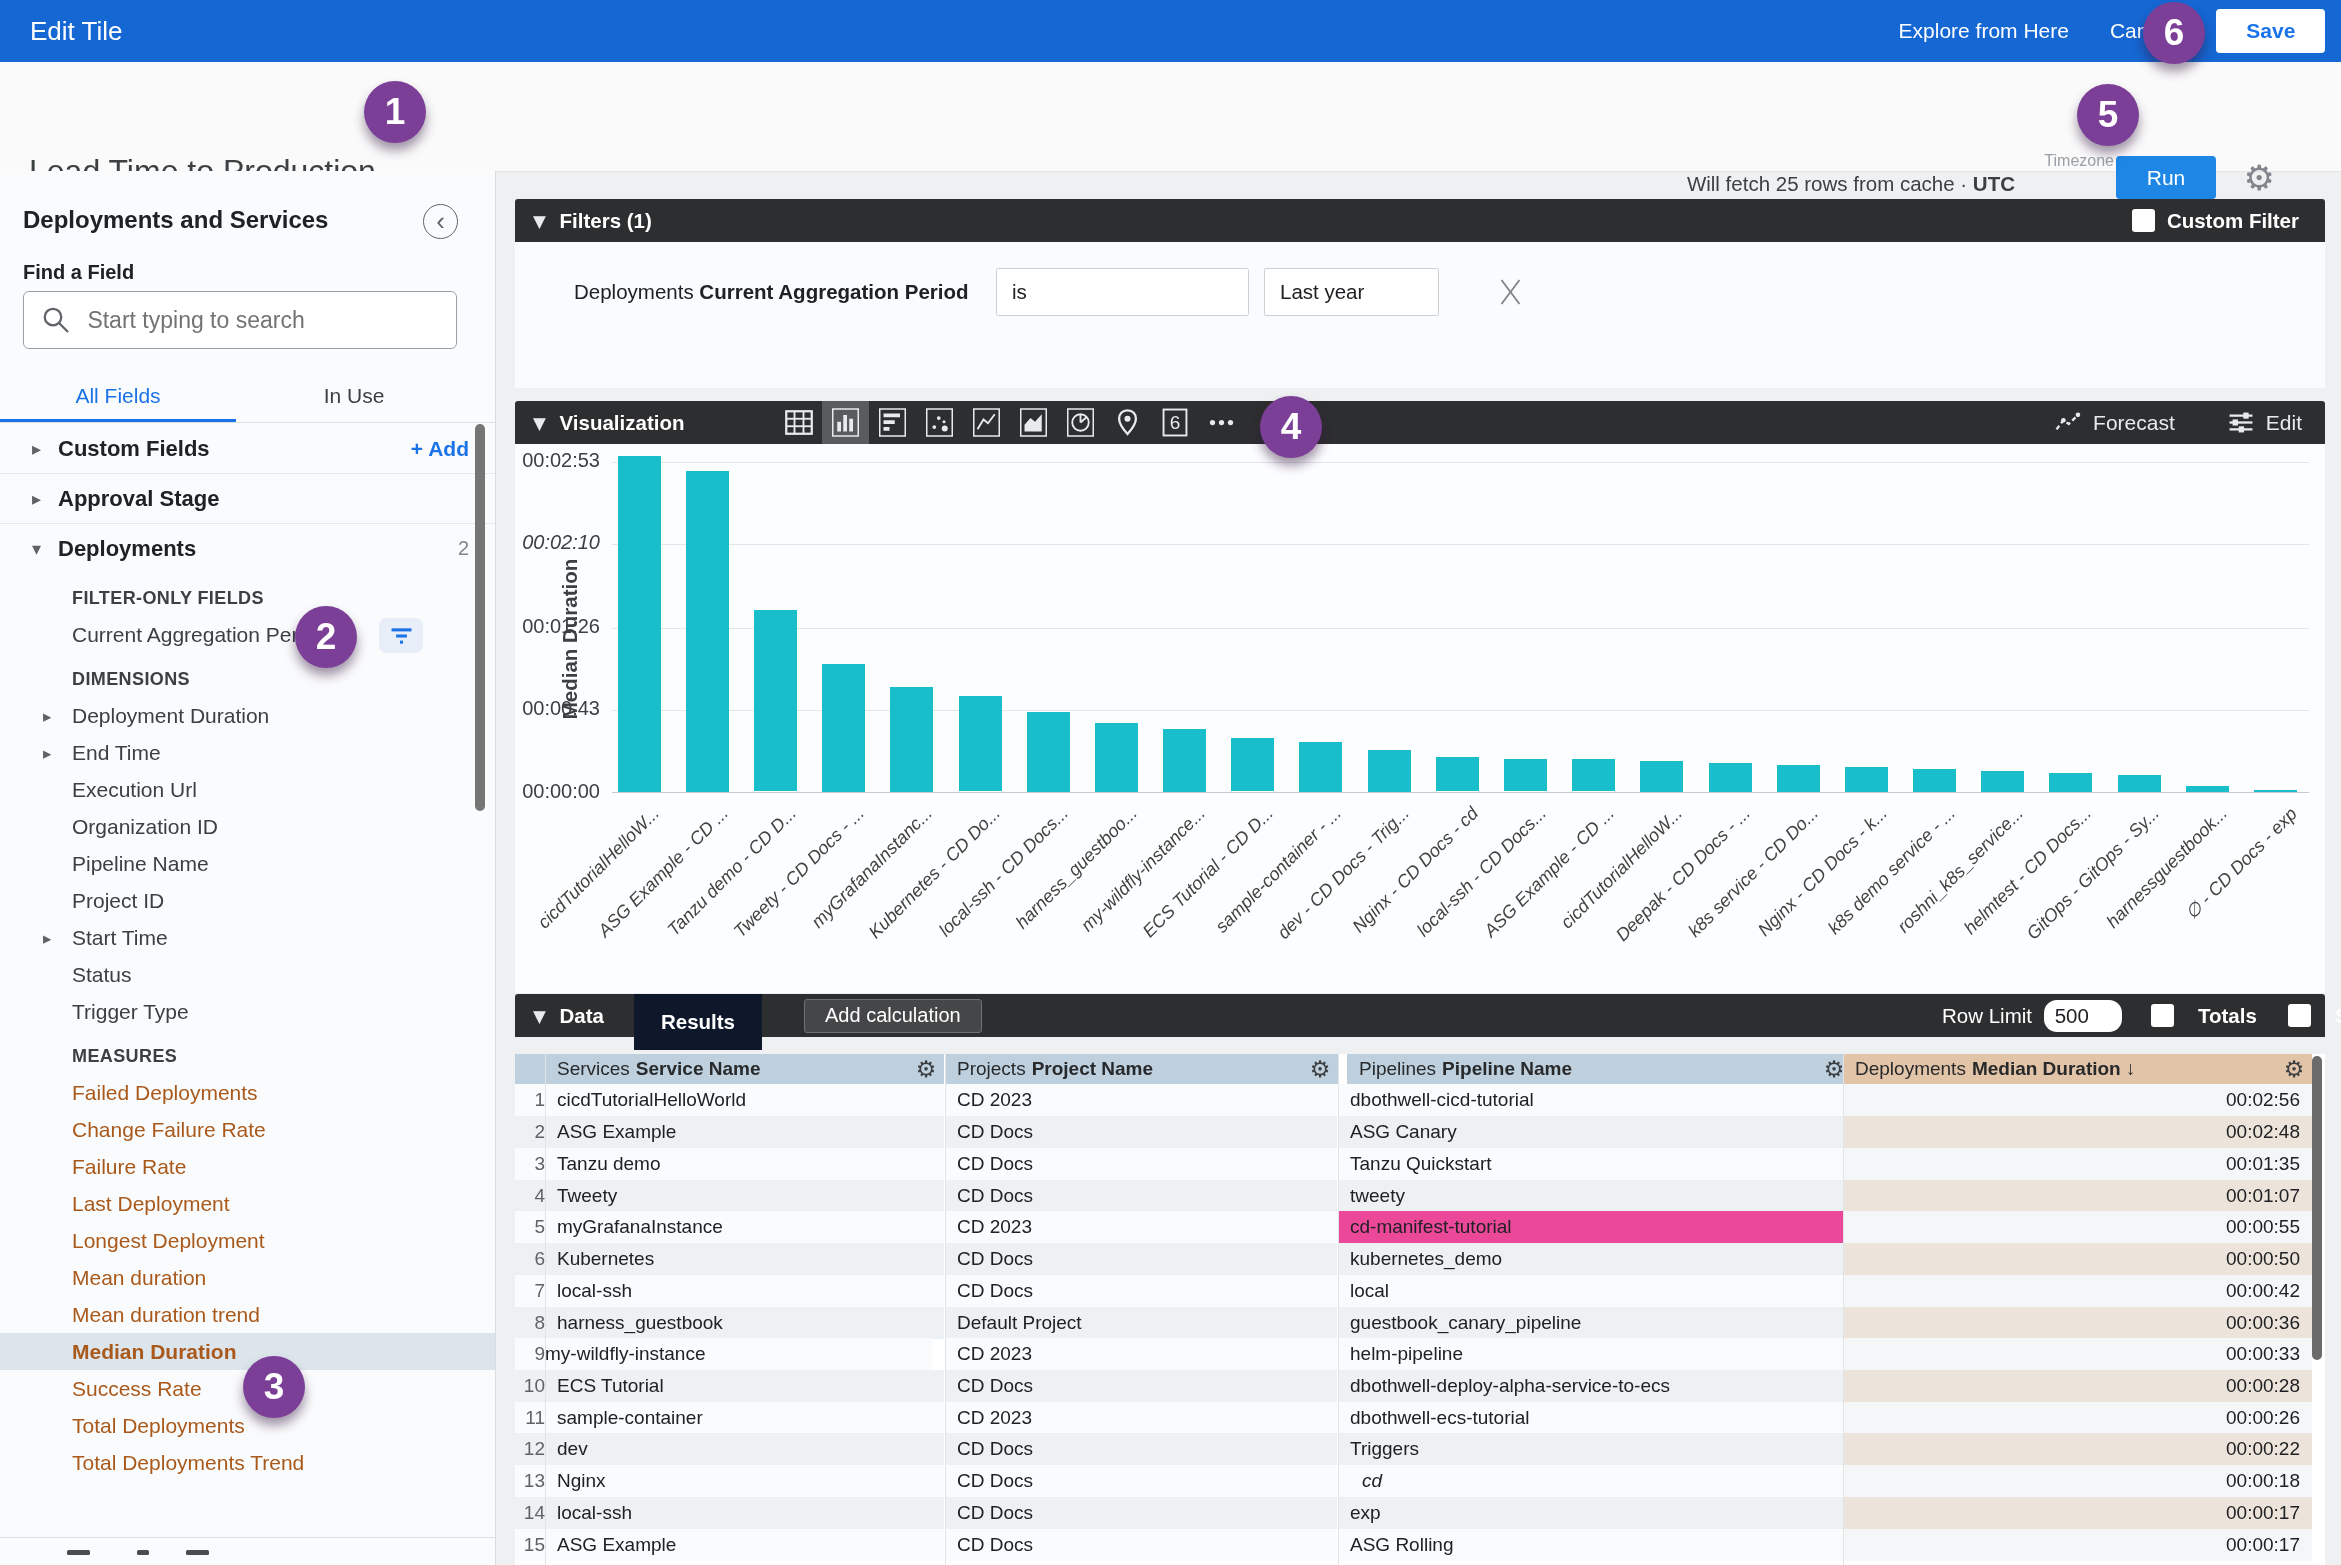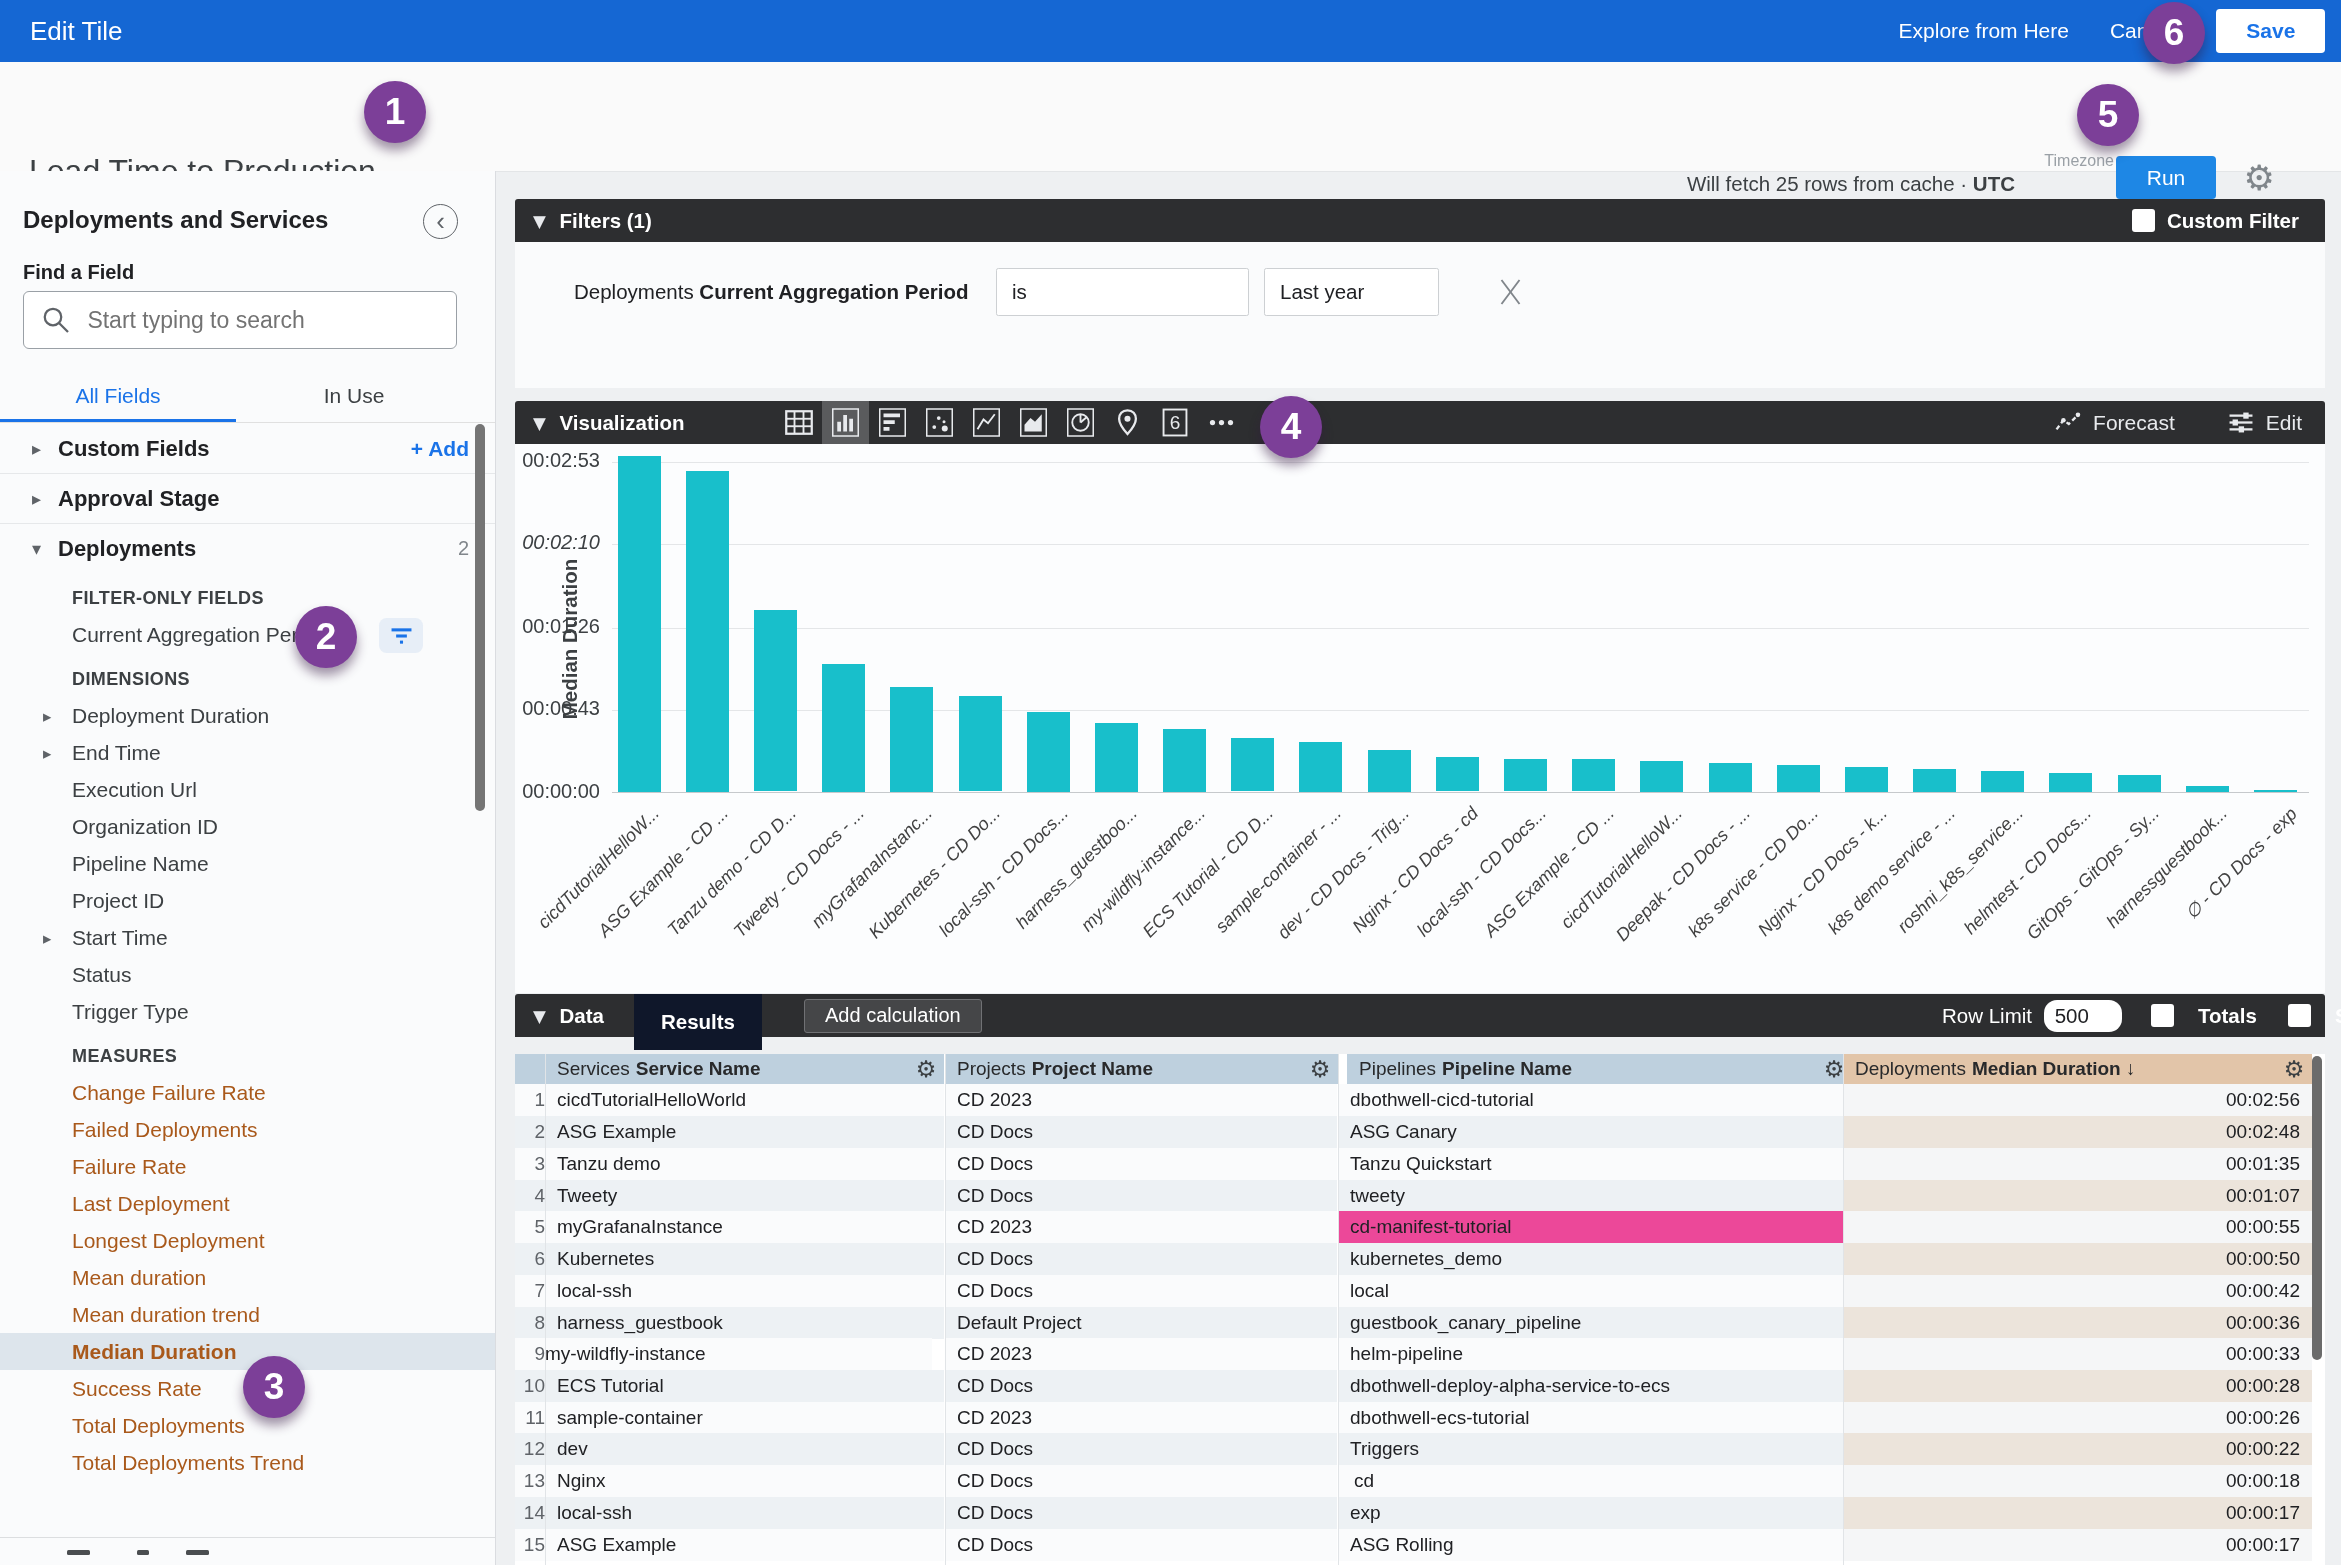--- a/index.html
+++ b/index.html
@@ -215,24 +215,24 @@
         <span class="flabel">Start Time</span>
       </div>
       <div class="field-row">
         <span class="flabel">Status</span>
       </div>
       <div class="field-row">
         <span class="flabel">Trigger Type</span>
       </div>
       <div class="sec-header">MEASURES</div>
       <div class="field-row measure">
+        <span class="flabel">Failed Deployments</span>
+      </div>
+      <div class="field-row measure">
         <span class="flabel">Change Failure Rate</span>
-      </div>
-      <div class="field-row measure">
-        <span class="flabel">Failed Deployments</span>
       </div>
       <div class="field-row measure">
         <span class="flabel">Failure Rate</span>
       </div>
       <div class="field-row measure">
         <span class="flabel">Last Deployment</span>
       </div>
       <div class="field-row measure">
         <span class="flabel">Longest Deployment</span>
       </div>
@@ -540,21 +540,21 @@
     <div class="cell " style="left: 823px; width: 493px; top: 348px; height: 32px; background: rgb(250, 251, 252); padding-left: 12px;">dbothwell-ecs-tutorial</div>
     <div class="cell dur" style="left: 1328px; width: 457px; top: 348px; height: 32px; background: rgb(245, 246, 247);">00:00:26</div>
     <div class="cell rownum" style="left: 0px; width: 30px; top: 379px; height: 32px; background: rgb(237, 241, 244);">12</div>
     <div class="cell " style="left: 30px; width: 387px; top: 379px; height: 32px; background: rgb(237, 241, 244); padding-left: 12px;">dev</div>
     <div class="cell " style="left: 430px; width: 380px; top: 379px; height: 32px; background: rgb(237, 241, 244); padding-left: 12px;">CD Docs</div>
     <div class="cell " style="left: 823px; width: 493px; top: 379px; height: 32px; background: rgb(237, 241, 244); padding-left: 12px;">Triggers</div>
     <div class="cell dur" style="left: 1328px; width: 457px; top: 379px; height: 32px; background: rgb(236, 228, 219);">00:00:22</div>
     <div class="cell rownum" style="left: 0px; width: 30px; top: 411px; height: 32px; background: rgb(250, 251, 252);">13</div>
     <div class="cell " style="left: 30px; width: 387px; top: 411px; height: 32px; background: rgb(250, 251, 252); padding-left: 12px;">Nginx</div>
     <div class="cell " style="left: 430px; width: 380px; top: 411px; height: 32px; background: rgb(250, 251, 252); padding-left: 12px;">CD Docs</div>
-    <div class="cell " style="left: 823px; width: 493px; top: 411px; height: 32px; background: rgb(250, 251, 252); padding-left: 16px;">cd</div>
+    <div class="cell " style="left: 823px; width: 493px; top: 411px; height: 32px; background: rgb(250, 251, 252); padding-left: 24px; font-style: italic;">cd</div>
     <div class="cell dur" style="left: 1328px; width: 457px; top: 411px; height: 32px; background: rgb(245, 246, 247);">00:00:18</div>
     <div class="cell rownum" style="left: 0px; width: 30px; top: 443px; height: 32px; background: rgb(237, 241, 244);">14</div>
     <div class="cell " style="left: 30px; width: 387px; top: 443px; height: 32px; background: rgb(237, 241, 244); padding-left: 12px;">local-ssh</div>
     <div class="cell " style="left: 430px; width: 380px; top: 443px; height: 32px; background: rgb(237, 241, 244); padding-left: 12px;">CD Docs</div>
     <div class="cell " style="left: 823px; width: 493px; top: 443px; height: 32px; background: rgb(237, 241, 244); padding-left: 12px;">exp</div>
     <div class="cell dur" style="left: 1328px; width: 457px; top: 443px; height: 32px; background: rgb(236, 228, 219);">00:00:17</div>
     <div class="cell rownum" style="left: 0px; width: 30px; top: 475px; height: 32px; background: rgb(250, 251, 252);">15</div>
     <div class="cell " style="left: 30px; width: 387px; top: 475px; height: 32px; background: rgb(250, 251, 252); padding-left: 12px;">ASG Example</div>
     <div class="cell " style="left: 430px; width: 380px; top: 475px; height: 32px; background: rgb(250, 251, 252); padding-left: 12px;">CD Docs</div>
     <div class="cell " style="left: 823px; width: 493px; top: 475px; height: 32px; background: rgb(250, 251, 252); padding-left: 12px;">ASG Rolling</div>

